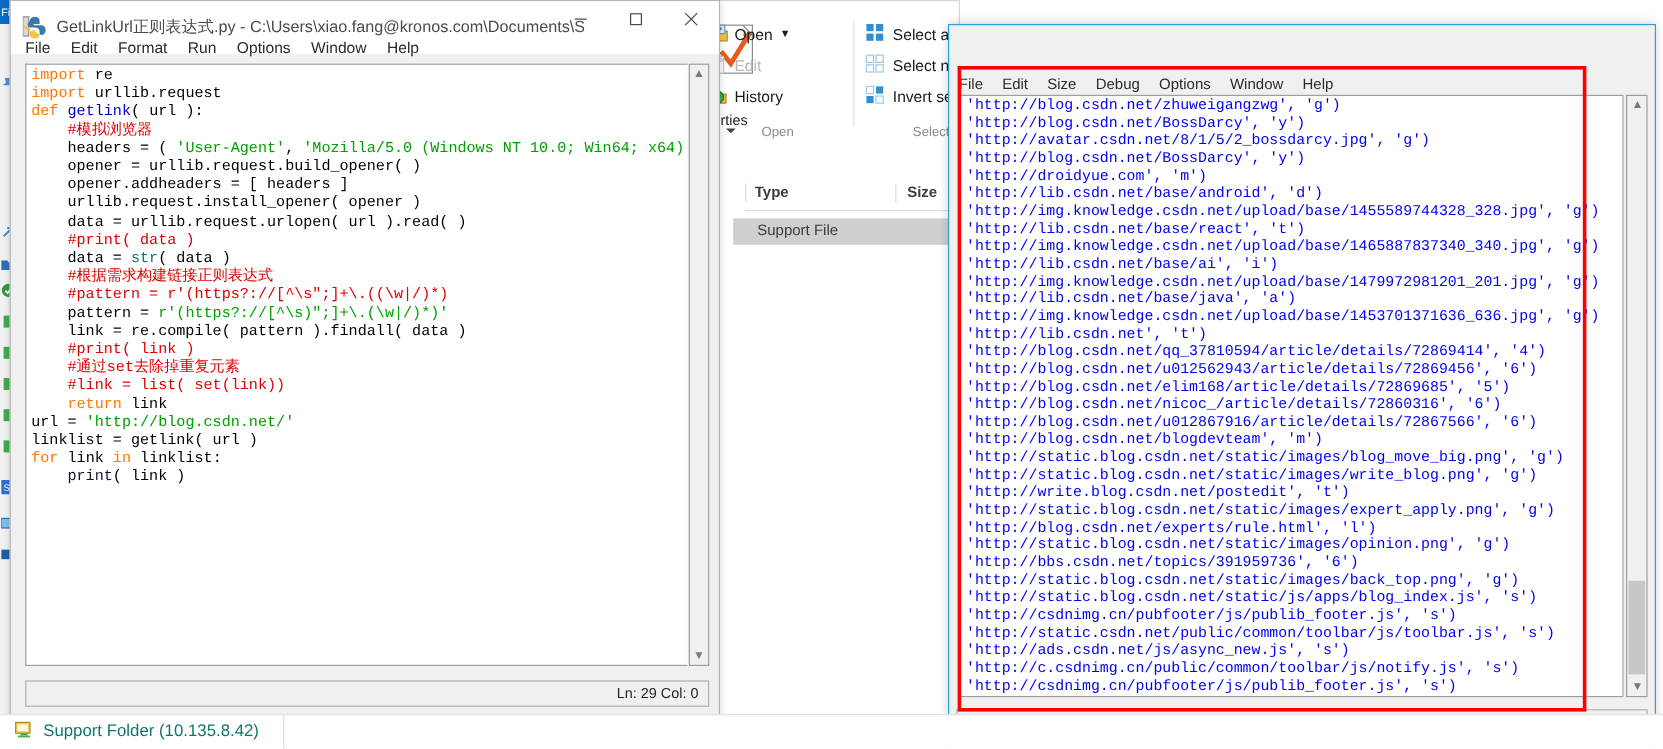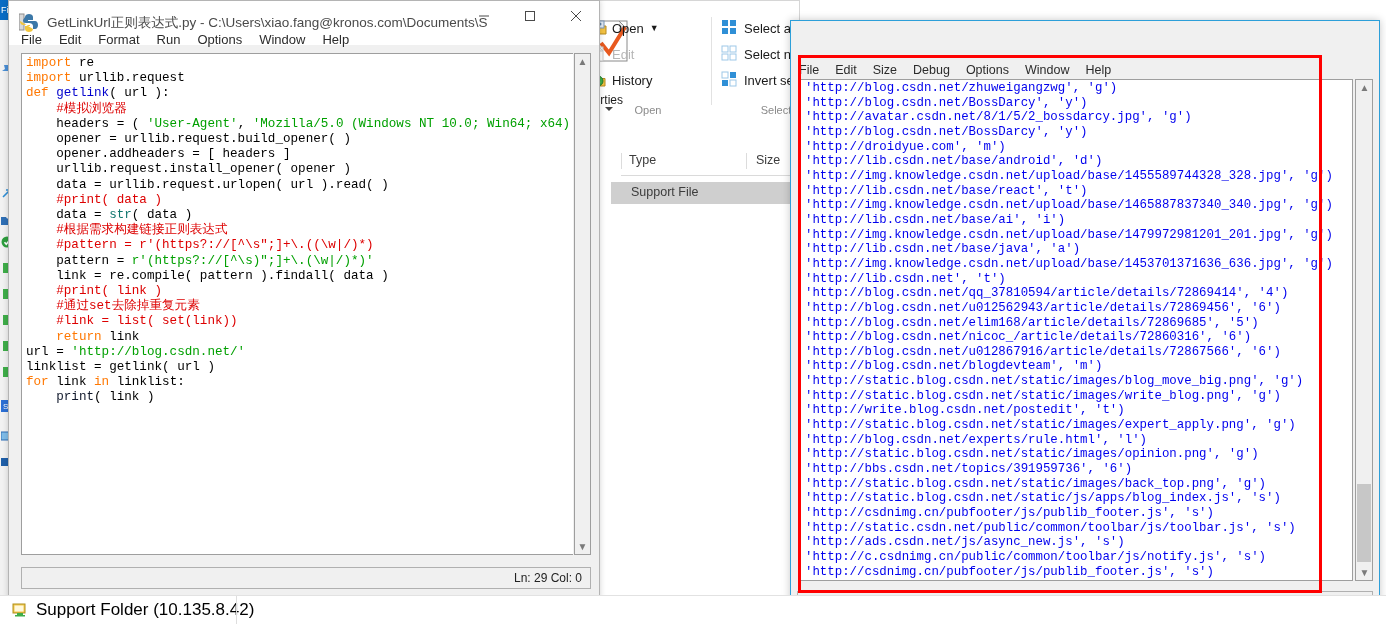--- a/index.html
+++ b/index.html
@@ -27,21 +27,21 @@
   .rb-item{display:flex;align-items:center;height:26px;font-size:13px;color:#1a1a1a;white-space:nowrap;}
   .rb-item.dim{color:#b6b6b6;}
   .rb-label{font-size:11px;color:#8a8a8a;position:absolute;bottom:2px;width:100%;text-align:center;}
   .rb-ic{width:18px;height:18px;margin-right:5px;flex:0 0 18px;position:relative;}
 
   .propbox{position:absolute;left:592px;top:18px;width:40px;height:90px;}
   .prop-label{position:absolute;left:586px;top:92px;font-size:12px;color:#1a1a1a;white-space:nowrap;}
   .prop-caret{position:absolute;left:604px;top:106px;width:0;height:0;border-left:4px solid transparent;border-right:4px solid transparent;border-top:4px solid #444;}
 
   .filelist-hdr{position:absolute;left:620px;top:150px;width:180px;height:24px;border-bottom:1px solid #dadada;}
-  .col-h{position:absolute;top:2px;font-size:12.5px;color:#3c3c3c;}
+  .col-h{position:absolute;top:2px;font-size:12.5px;color:#3c3c3c;font-weight:bold;}
   .col-div{position:absolute;top:2px;width:1px;height:16px;background:#dcdcdc;}
   .filerow{position:absolute;left:610px;top:181px;width:190px;height:22px;background:#cfcfcf;}
   .filerow span{position:absolute;left:20px;top:3px;font-size:12.5px;color:#3c3c3c;}
 
   
   .editor{position:absolute;left:8px;top:0;width:592px;height:600px;background:#f0f0f0;border:1px solid #b4b4b4;box-sizing:border-box;box-shadow:0 0 6px rgba(0,0,0,.18);}
   .ed-title{position:absolute;left:0;top:0;right:0;height:44px;background:#ffffff;}
   .ed-icon{position:absolute;left:10px;top:12px;width:20px;height:20px;}
   .ed-ttl-text{position:absolute;left:38px;top:13px;font-size:13.5px;color:#4a4a4a;white-space:nowrap;overflow:hidden;max-width:440px;}
   .wbtn{position:absolute;top:0;width:46px;height:30px;cursor:default;}
@@ -71,21 +71,21 @@
   .sh-thumb{position:absolute;left:1px;right:1px;height:78px;bottom:18px;background:#c7c7c7;}
   .sh-status{position:absolute;left:6px;right:6px;bottom:6px;height:22px;background:#f0f0f0;border:1px solid #b0b0b0;box-sizing:border-box;}
   .sh-status span{position:absolute;top:3px;font-size:12px;color:#222;}
 
   
   .redbox{position:absolute;left:798px;top:55px;width:524px;height:538px;border:3px solid #ff0000;box-sizing:border-box;pointer-events:none;}
 
   
   .taskbar{position:absolute;left:0;bottom:0;width:1386px;height:28px;background:#ffffff;border-top:1px solid #e2e2e2;}
   .tb-item{position:absolute;left:12px;top:4px;display:flex;align-items:center;gap:8px;}
-  .tb-label{font-size:17px;color:#000000;}
+  .tb-label{font-size:14px;color:#0f766e;}
   .tb-div{position:absolute;left:236px;top:0;width:1px;height:28px;background:#dedede;}
 </style>
 </head>
 <body>
 
 <div id="desktop">
 
   <div class="explorer">
 
     <div class="propbox">

